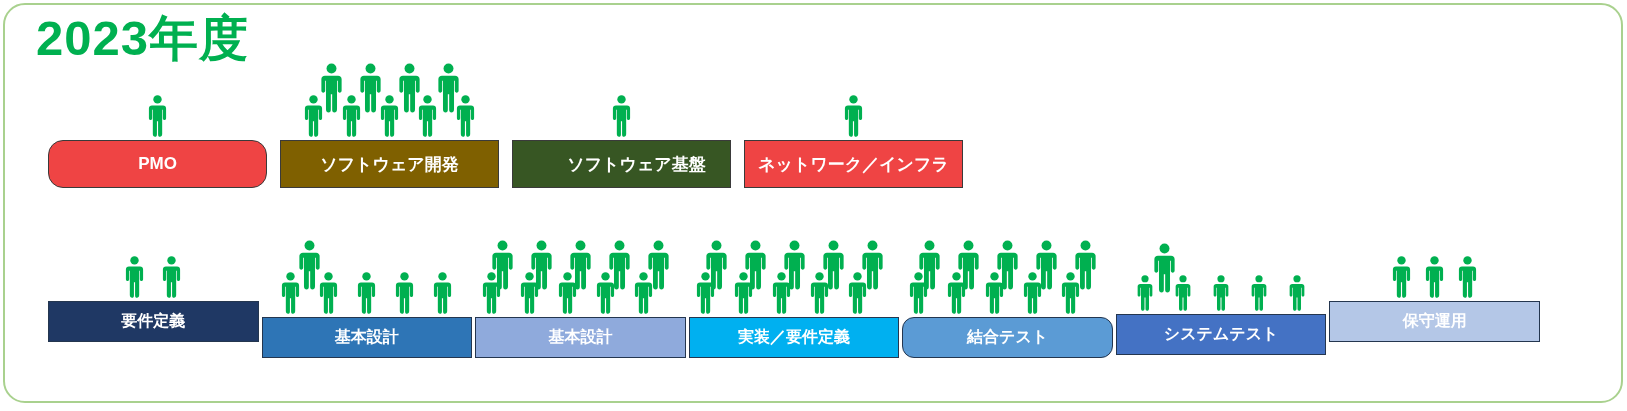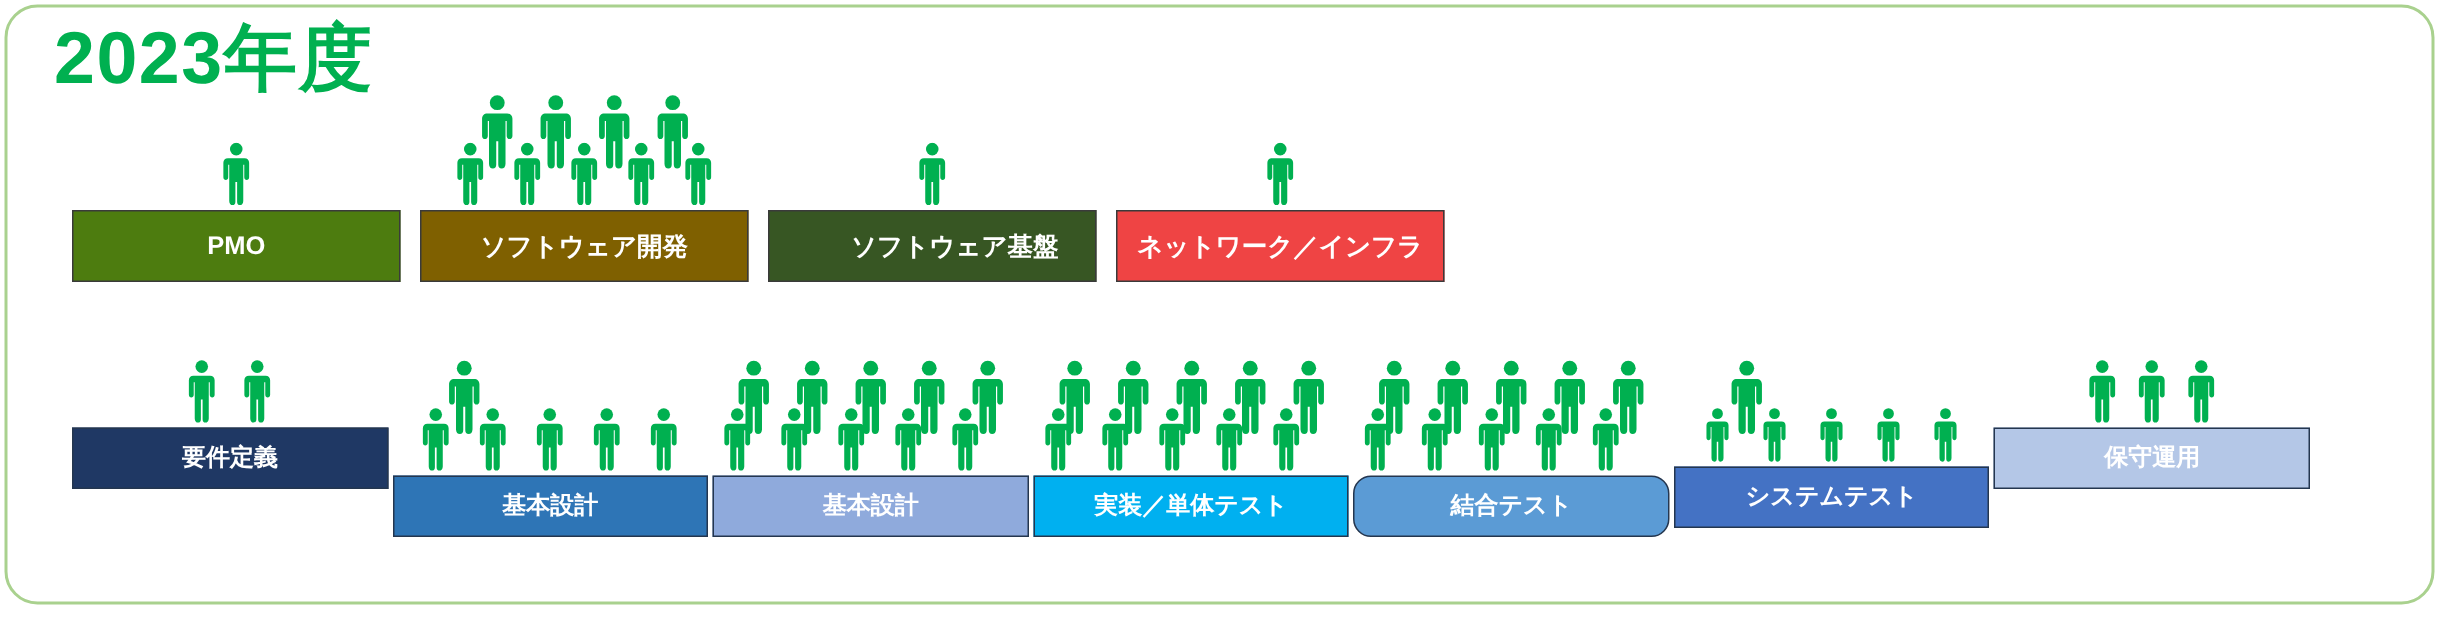--- a/index.html
+++ b/index.html
@@ -13,21 +13,21 @@
   }
   .title{
     position:absolute;left:36px;top:6px;
     font-size:49px;font-weight:bold;color:var(--title,#00B050);letter-spacing:1px;
   }
   .top-row{
     position:absolute;left:48px;top:63px;display:flex;gap:13px;align-items:flex-end;
   }
   .top-row .group{width:219px;}
   .bottom-row{
-    position:absolute;left:48px;top:240px;width:1492px;display:flex;gap:3px;align-items:flex-start;
+    position:absolute;left:48px;top:240px;width:1492px;display:flex;gap:3px;align-items:center;
   }
   .bottom-row .group{flex:1;min-width:0;}
   .group{display:flex;flex-direction:column;justify-content:flex-end;}
   .people{display:flex;flex-direction:column;align-items:center;justify-content:flex-end;margin-bottom:3px;}
   .prow{display:flex;align-items:flex-end;justify-content:center;gap:15px;}
   .prow + .prow{margin-top:-18px;}
   .psvg{display:block;fill:var(--person,#00B050);}
   .psvg.lg{height:50px;width:27px;}
   .psvg.md{height:42px;width:23px;}
   .psvg.sm{height:36px;width:20px;}
@@ -47,21 +47,21 @@
   <div class="top-row">
       <div class="group">
         <div class="people">
           <div class="prow" style="gap: 15px;">
             <svg class="psvg md" viewBox="0 0 24 44">
               <circle cx="12" cy="4.6" r="4.4"></circle>
               <path d="M6.2 11 L17.8 11 C19.8 11 21 12.2 21 14.2 L21 24.3 C21 25.5 20.2 26.2 19.3 26.2 C18.4 26.2 17.6 25.5 17.6 24.3 L17.6 15.5 L16.9 15.5 L16.9 40.8 C16.9 42.7 15.9 43.7 14.6 43.7 C13.3 43.7 12.6 42.8 12.6 41.3 L12.6 27.5 L11.4 27.5 L11.4 41.3 C11.4 42.8 10.7 43.7 9.4 43.7 C8.1 43.7 7.1 42.7 7.1 40.8 L7.1 15.5 L6.4 15.5 L6.4 24.3 C6.4 25.5 5.6 26.2 4.7 26.2 C3.8 26.2 3 25.5 3 24.3 L3 14.2 C3 12.2 4.2 11 6.2 11 Z"></path>
             </svg>
           </div>
         </div>
-        <div class="box" style="background: #4d7c0f;">
+        <div class="box" style="background: #ef4444; border-radius: 15px;">
           <span>PMO</span>
         </div>
       </div>
       <div class="group">
         <div class="people">
           <div class="prow" style="gap: 12px;">
             <svg class="psvg lg" viewBox="0 0 24 44">
               <circle cx="12" cy="4.6" r="4.4"></circle>
               <path d="M6.2 11 L17.8 11 C19.8 11 21 12.2 21 14.2 L21 24.3 C21 25.5 20.2 26.2 19.3 26.2 C18.4 26.2 17.6 25.5 17.6 24.3 L17.6 15.5 L16.9 15.5 L16.9 40.8 C16.9 42.7 15.9 43.7 14.6 43.7 C13.3 43.7 12.6 42.8 12.6 41.3 L12.6 27.5 L11.4 27.5 L11.4 41.3 C11.4 42.8 10.7 43.7 9.4 43.7 C8.1 43.7 7.1 42.7 7.1 40.8 L7.1 15.5 L6.4 15.5 L6.4 24.3 C6.4 25.5 5.6 26.2 4.7 26.2 C3.8 26.2 3 25.5 3 24.3 L3 14.2 C3 12.2 4.2 11 6.2 11 Z"></path>
             </svg>
@@ -277,21 +277,21 @@
               <circle cx="12" cy="4.6" r="4.4"></circle>
               <path d="M6.2 11 L17.8 11 C19.8 11 21 12.2 21 14.2 L21 24.3 C21 25.5 20.2 26.2 19.3 26.2 C18.4 26.2 17.6 25.5 17.6 24.3 L17.6 15.5 L16.9 15.5 L16.9 40.8 C16.9 42.7 15.9 43.7 14.6 43.7 C13.3 43.7 12.6 42.8 12.6 41.3 L12.6 27.5 L11.4 27.5 L11.4 41.3 C11.4 42.8 10.7 43.7 9.4 43.7 C8.1 43.7 7.1 42.7 7.1 40.8 L7.1 15.5 L6.4 15.5 L6.4 24.3 C6.4 25.5 5.6 26.2 4.7 26.2 C3.8 26.2 3 25.5 3 24.3 L3 14.2 C3 12.2 4.2 11 6.2 11 Z"></path>
             </svg>
             <svg class="psvg md" viewBox="0 0 24 44">
               <circle cx="12" cy="4.6" r="4.4"></circle>
               <path d="M6.2 11 L17.8 11 C19.8 11 21 12.2 21 14.2 L21 24.3 C21 25.5 20.2 26.2 19.3 26.2 C18.4 26.2 17.6 25.5 17.6 24.3 L17.6 15.5 L16.9 15.5 L16.9 40.8 C16.9 42.7 15.9 43.7 14.6 43.7 C13.3 43.7 12.6 42.8 12.6 41.3 L12.6 27.5 L11.4 27.5 L11.4 41.3 C11.4 42.8 10.7 43.7 9.4 43.7 C8.1 43.7 7.1 42.7 7.1 40.8 L7.1 15.5 L6.4 15.5 L6.4 24.3 C6.4 25.5 5.6 26.2 4.7 26.2 C3.8 26.2 3 25.5 3 24.3 L3 14.2 C3 12.2 4.2 11 6.2 11 Z"></path>
             </svg>
           </div>
         </div>
         <div class="box" style="background: rgb(0, 176, 240);">
-          <span>実装／単体テスト</span>
+          <span>実装／要件定義</span>
         </div>
       </div>
       <div class="group">
         <div class="people">
           <div class="prow" style="gap: 12px;">
             <svg class="psvg lg" viewBox="0 0 24 44">
               <circle cx="12" cy="4.6" r="4.4"></circle>
               <path d="M6.2 11 L17.8 11 C19.8 11 21 12.2 21 14.2 L21 24.3 C21 25.5 20.2 26.2 19.3 26.2 C18.4 26.2 17.6 25.5 17.6 24.3 L17.6 15.5 L16.9 15.5 L16.9 40.8 C16.9 42.7 15.9 43.7 14.6 43.7 C13.3 43.7 12.6 42.8 12.6 41.3 L12.6 27.5 L11.4 27.5 L11.4 41.3 C11.4 42.8 10.7 43.7 9.4 43.7 C8.1 43.7 7.1 42.7 7.1 40.8 L7.1 15.5 L6.4 15.5 L6.4 24.3 C6.4 25.5 5.6 26.2 4.7 26.2 C3.8 26.2 3 25.5 3 24.3 L3 14.2 C3 12.2 4.2 11 6.2 11 Z"></path>
             </svg>
             <svg class="psvg lg" viewBox="0 0 24 44">

